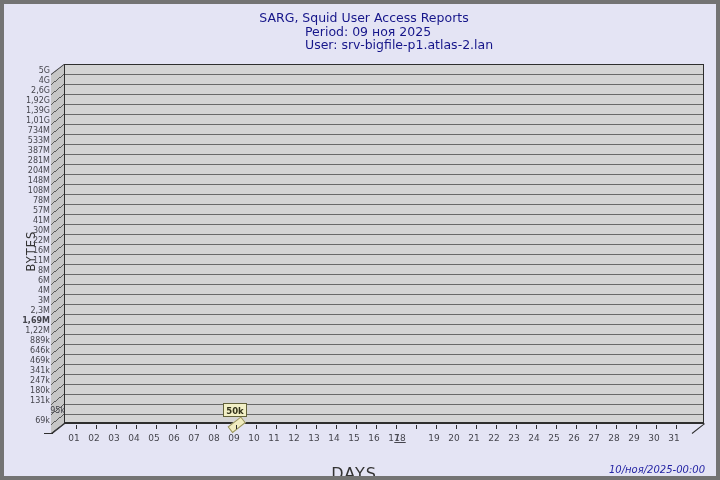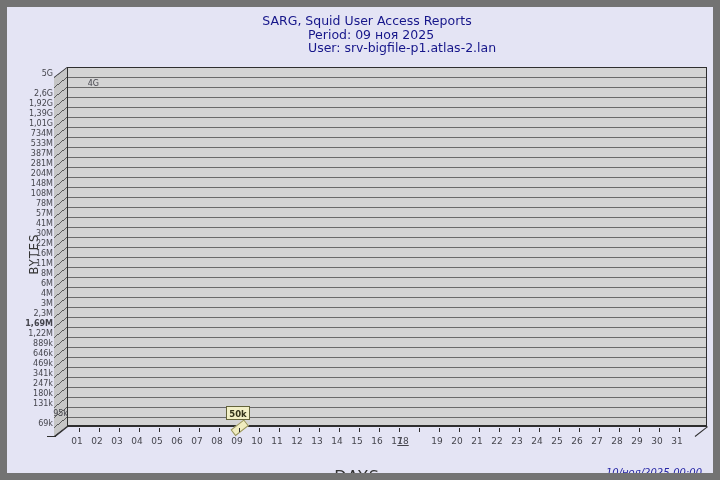--- a/index.html
+++ b/index.html
@@ -1,18 +1,18 @@
 <!DOCTYPE html>
 <html><head>
 <meta charset="utf-8">
 <style>
   html,body{margin:0;padding:0;background:#E4E4F4;}
   #stage{
     position:relative;width:720px;height:480px;box-sizing:border-box;
-    background:#E4E4F4;border:7px solid #737373;overflow:hidden;
+    background:#E4E4F4;border:4px solid #737373;overflow:hidden;
     font-family:"DejaVu Sans","Liberation Sans",sans-serif;
   }
   .title-line{position:absolute;color:#16168A;font-size:12.5px;white-space:nowrap;}
   #title1{top:6px;left:0;width:720px;text-align:center;}
   #title2{top:20px;left:301px;}
   #title3{top:33px;left:301px;}
 
   
   #plot{
     position:absolute;left:60px;top:60px;width:640px;height:360px;box-sizing:border-box;
@@ -73,21 +73,21 @@
 
   <div id="ylabel">BYTES</div>
   <div id="xlabel">DAYS</div>
   <div id="timestamp">10/ноя/2025-00:00</div>
 
   <div id="bar-foot"></div>
   <div id="bar-flag">50k</div>
 
   <div id="yticks">
       <div class="ytick" style="top: 62px;">5G</div>
-      <div class="ytick" style="top: 72px; margin-left: 46px;">4G</div>
+      <div class="ytick" style="top: 72px;">4G</div>
       <div class="ytick" style="top: 82px;">2,6G</div>
       <div class="ytick" style="top: 92px;">1,92G</div>
       <div class="ytick" style="top: 102px;">1,39G</div>
       <div class="ytick" style="top: 112px; text-align: right;">1,01G</div>
       <div class="ytick" style="top: 122px;">734M</div>
       <div class="ytick" style="top: 132px;">533M</div>
       <div class="ytick" style="top: 142px;">387M</div>
       <div class="ytick" style="top: 152px;">281M</div>
       <div class="ytick" style="top: 162px;">204M</div>
       <div class="ytick" style="top: 172px;">148M</div>

